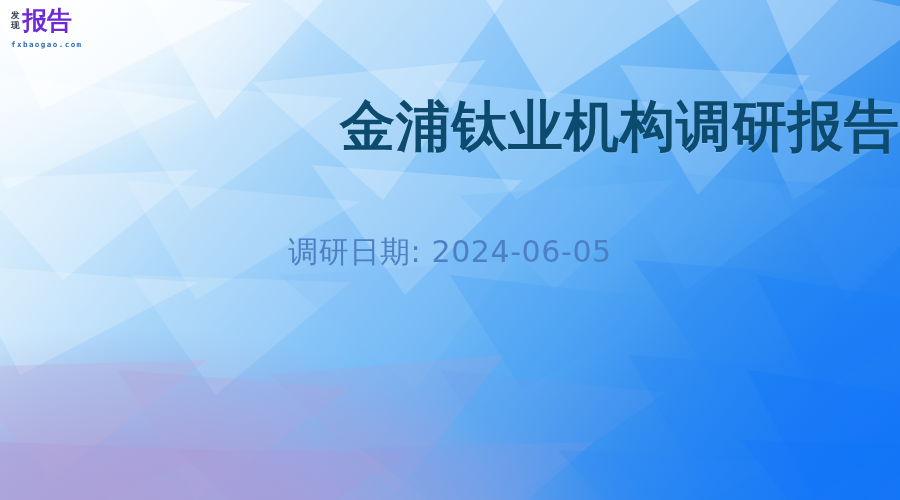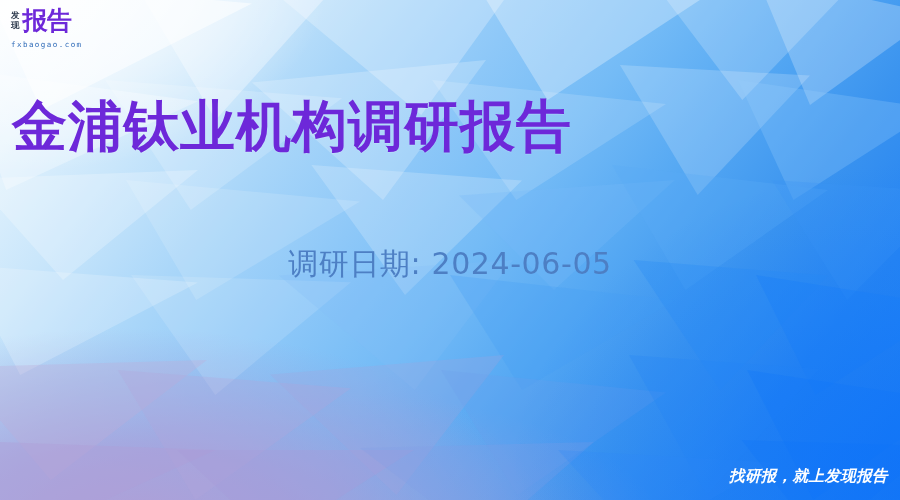--- a/index.html
+++ b/index.html
@@ -91,46 +91,46 @@
     font-weight:700;
     color:#6d28d9;
     letter-spacing:-.5px;
     margin-top:-1px;
   }
   .logo-url{
     position:absolute;
     left:0; top:31px;
     font-family:"DejaVu Sans Mono","Liberation Mono",monospace;
     font-size:7.5px;
-    font-weight:400;
+    font-weight:700;
     letter-spacing:1.45px;
     color:#2f6bb8;
     white-space:nowrap;
   }
 
   
   .title{
     position:absolute;
     left:0; right:0;
     top:92px;
-    text-align:left;
+    text-align:right;
     font-family:"DejaVu Sans","Liberation Sans",sans-serif;
     font-size:55px;
     line-height:68px;
     font-weight:700;
-    color:#6d28d9;
+    color:#0c4a6e;
     letter-spacing:1px;
     white-space:nowrap;
     text-shadow:0 1px 0 rgba(255,255,255,.14);
     padding-left:12px;
   }
   .subtitle{
     position:absolute;
     left:0; right:0;
-    top:243px;
+    top:231px;
     text-align:center;
     font-family:"DejaVu Sans","Liberation Sans",sans-serif;
     font-size:30px;
     line-height:42px;
     font-weight:400;
     color:#4d7fc4;
     letter-spacing:.6px;
     white-space:nowrap;
   }
 
@@ -206,15 +206,14 @@
       <span>发</span>
       <span>现</span>
     </div>
     <div class="logo-main">报告</div>
     <div class="logo-url">fxbaogao.com</div>
   </div>
 
   <div class="title">金浦钛业机构调研报告</div>
   <div class="subtitle">调研日期: 2024-06-05</div>
 
-  <div class="tagline">找研报，就上发现报告</div>
 
 </div>
 
 </body></html>

